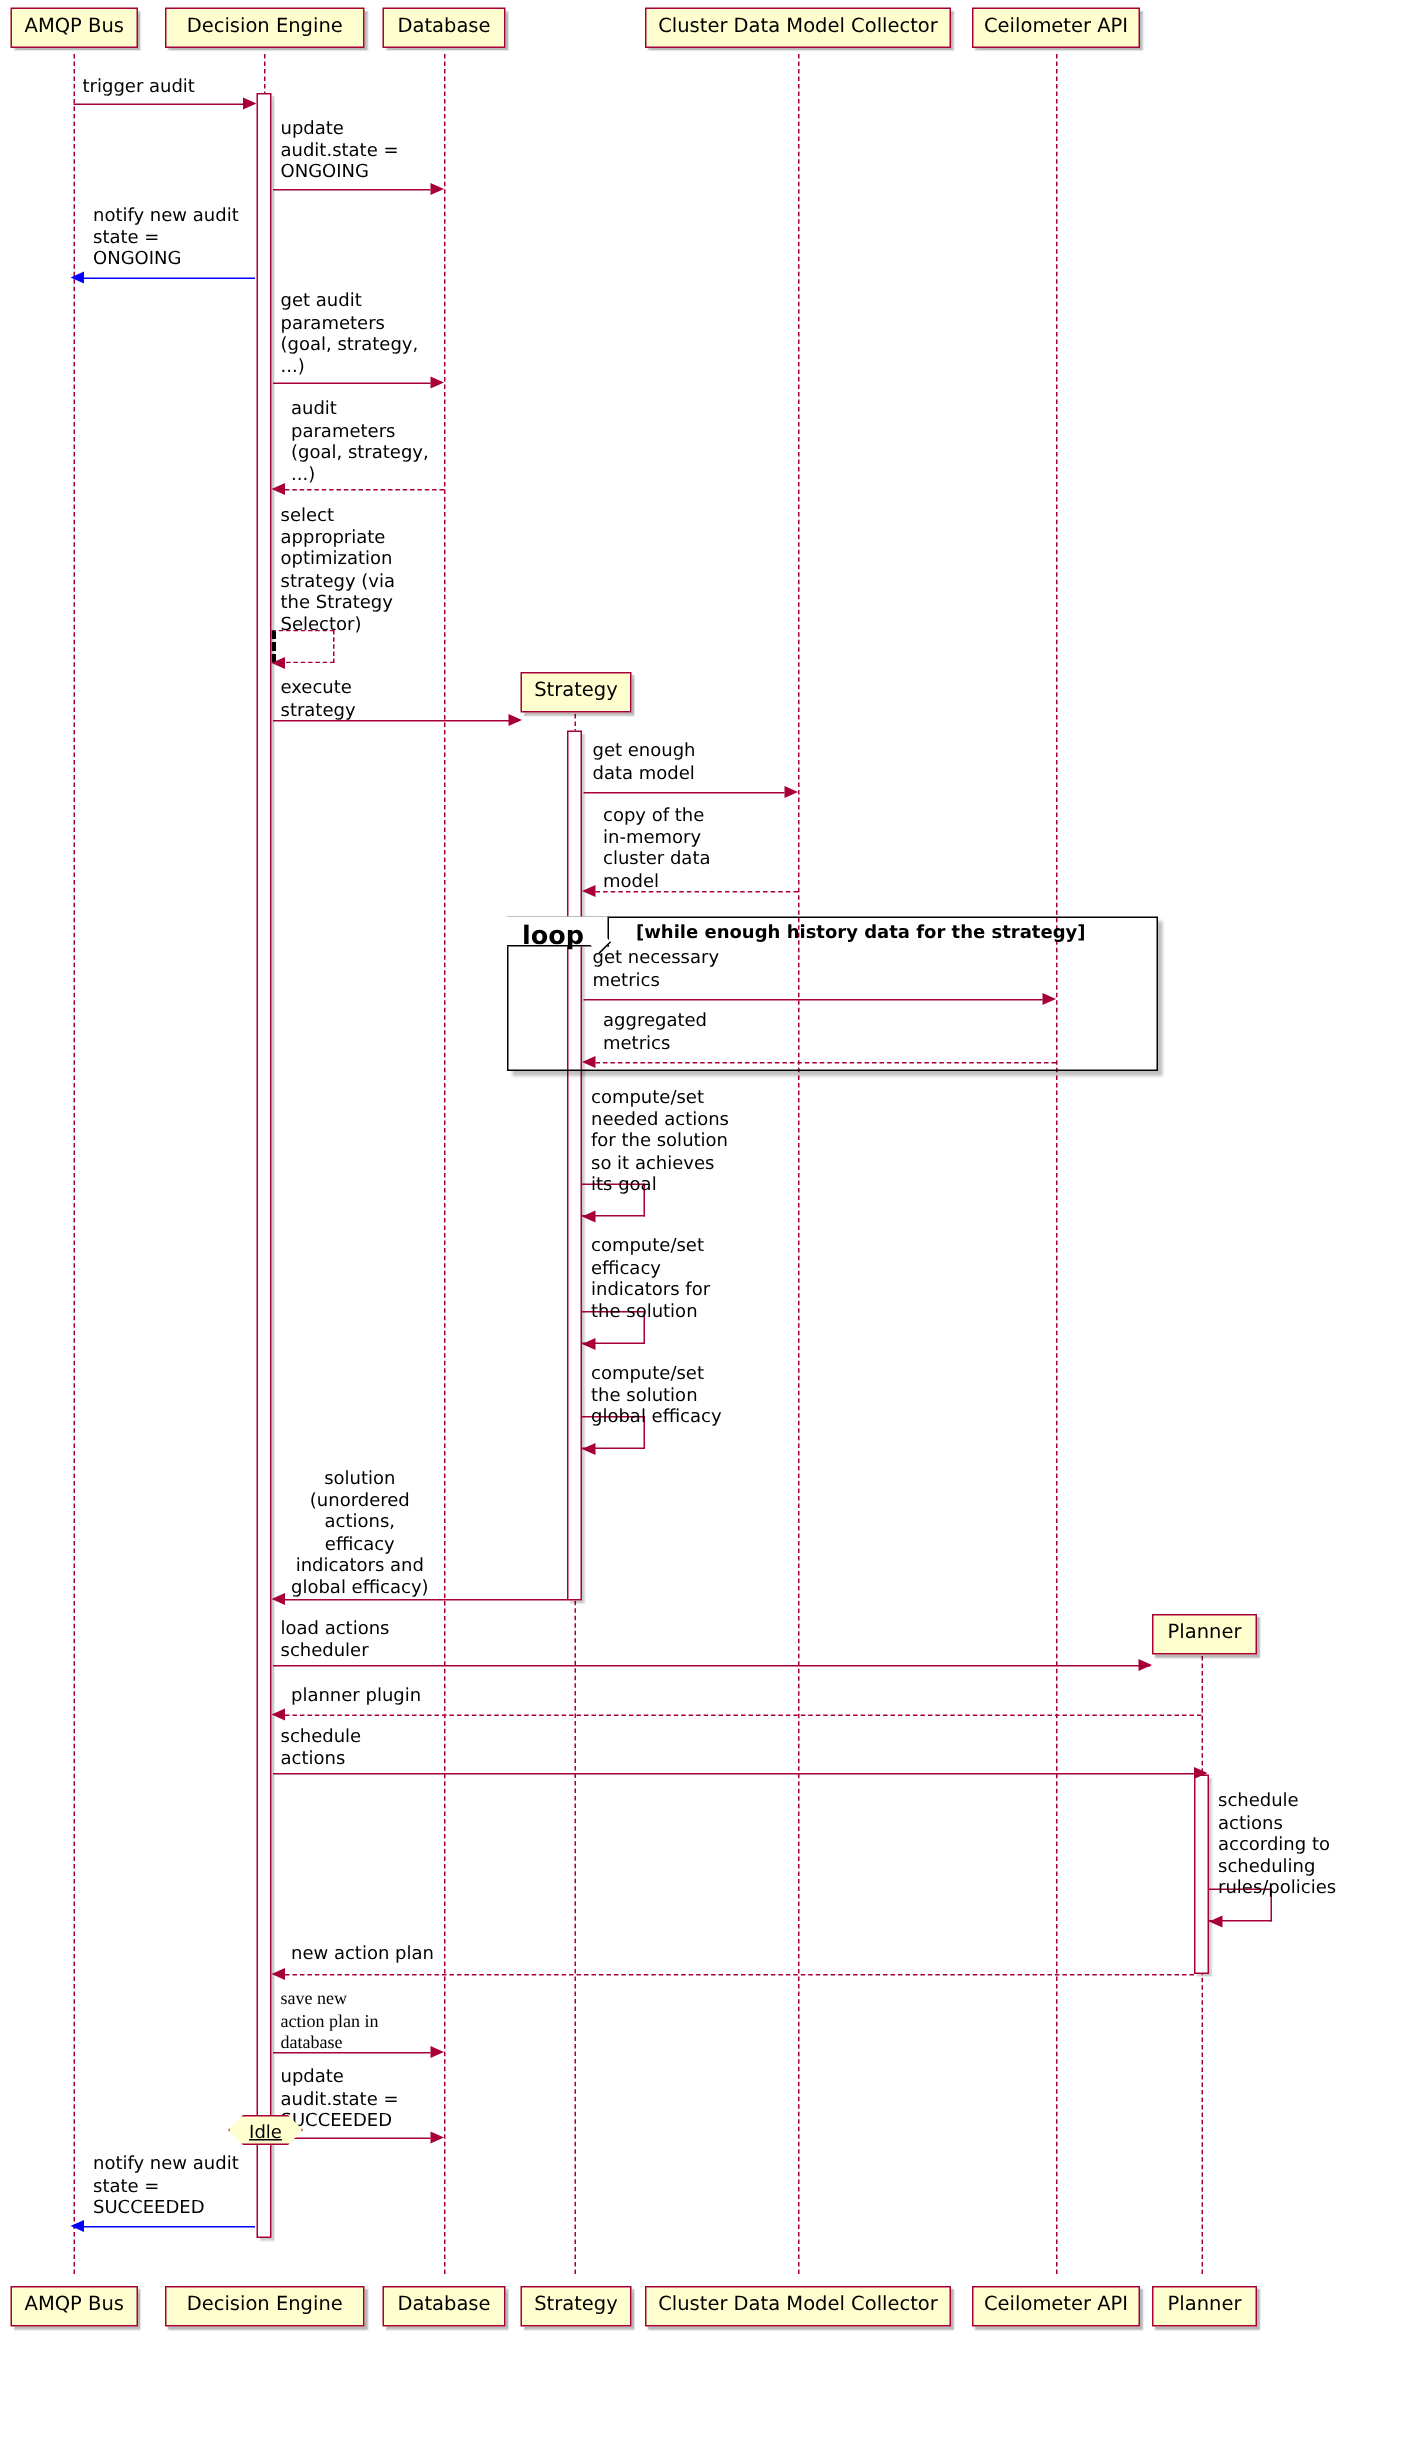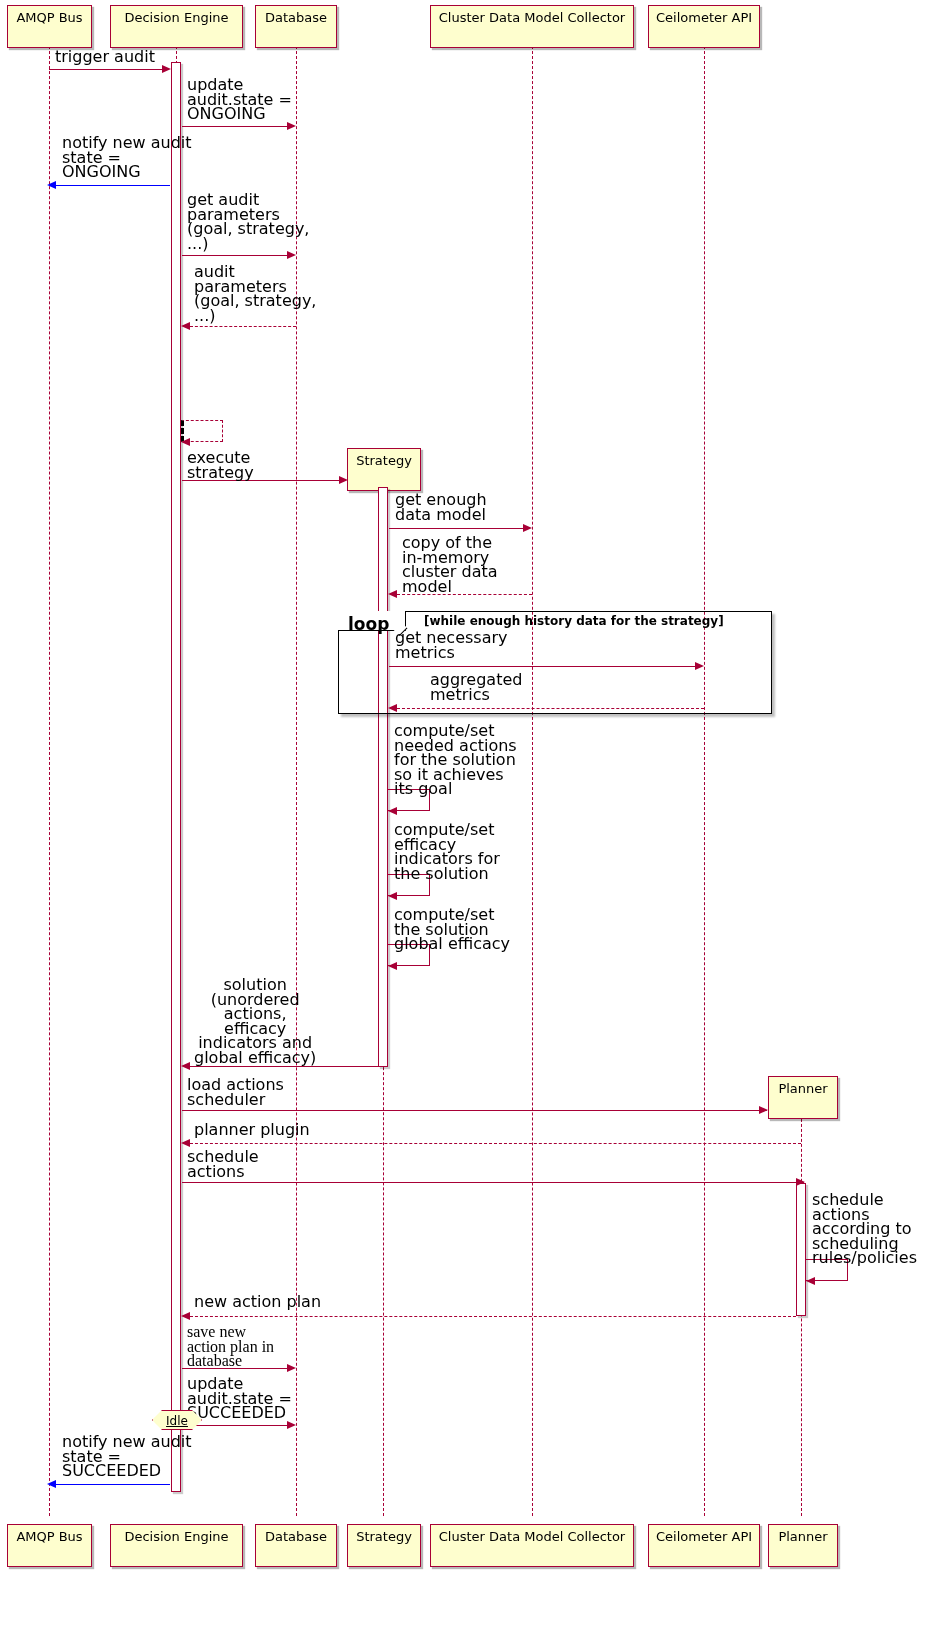--- a/index.html
+++ b/index.html
@@ -17,21 +17,21 @@
     background: #ffffff;
     overflow: hidden;
   }
   .participant {
     position: absolute;
     background: #FEFECE;
     border: 1px solid #A80036;
     color: #000000;
     font-size: 13px;
     line-height: 14px;
-    padding: 5px 7px 22px 7px;
+    padding: 5px 7px 6px 7px;
     box-sizing: border-box;
     white-space: nowrap;
     box-shadow: 2px 2px 1px rgba(0,0,0,0.28);
     text-align: center;
   }
   .lifeline {
     position: absolute;
     width: 0;
     border-left: 1px dashed #A80036;
   }
@@ -65,21 +65,21 @@
     border-left: 9px solid #A80036;
   }
   .arrow-head.left {
     border-right: 9px solid #A80036;
   }
   .arrow-head.left.blue {
     border-right-color: #0000FF;
   }
   .msg-label {
     position: absolute;
-    font-size: 16px;
+    font-size: 12px;
     line-height: 14.5px;
     color: #000000;
     white-space: pre-line;
   }
   .self-msg {
     position: absolute;
     border: 1px solid #A80036;
     border-left: none;
     box-sizing: border-box;
   }
@@ -200,20 +200,26 @@
 
   <div class="arrow-line dashed" style="left:190px; top:326px; width:106px;"></div>
   <div class="arrow-head left" style="left:181px; top:322px;"></div>
   <div class="msg-label" style="left:194px; top:265px;">audit
 parameters
 (goal, strategy,
 ...)</div>
 
   <div class="self-msg" style="left:181px; top:420px; width:42px; height:22px; border-style:dashed;"></div>
   <div class="arrow-head left" style="left:181px; top:438px;"></div>
+  <div class="msg-label" style="left:187px; top:336px;">select
+appropriate
+optimization
+strategy (via
+the Strategy
+Selector)</div>
 
   <div class="arrow-line" style="left:182px; top:480px; width:164px;"></div>
   <div class="arrow-head right" style="left:339px; top:476px;"></div>
   <div class="msg-label" style="left:187px; top:451px;">execute
 strategy</div>
 
   <div class="arrow-line" style="left:389px; top:528px; width:134px;"></div>
   <div class="arrow-head right" style="left:523px; top:524px;"></div>
   <div class="msg-label" style="left:395px; top:493px;">get enough
 data model</div>
@@ -230,21 +236,21 @@
   <div class="loop-label" style="left:348px; top:614px;">loop</div>
   <div class="loop-cond" style="left:424px; top:614px;">[while enough history data for the strategy]</div>
 
   <div class="arrow-line" style="left:389px; top:666px; width:306px;"></div>
   <div class="arrow-head right" style="left:695px; top:662px;"></div>
   <div class="msg-label" style="left:395px; top:631px;">get necessary
 metrics</div>
 
   <div class="arrow-line dashed" style="left:397px; top:708px; width:307px;"></div>
   <div class="arrow-head left" style="left:388px; top:704px;"></div>
-  <div class="msg-label" style="left:402px; top:673px;margin-left:28px;">aggregated
+  <div class="msg-label" style="left:402px; top:673px;">aggregated
 metrics</div>
 
   <div class="self-msg" style="left:388px; top:789px; width:42px; height:22px;"></div>
   <div class="arrow-head left" style="left:388px; top:807px;"></div>
   <div class="msg-label" style="left:394px; top:724px;">compute/set
 needed actions
 for the solution
 so it achieves
 its goal</div>
 

